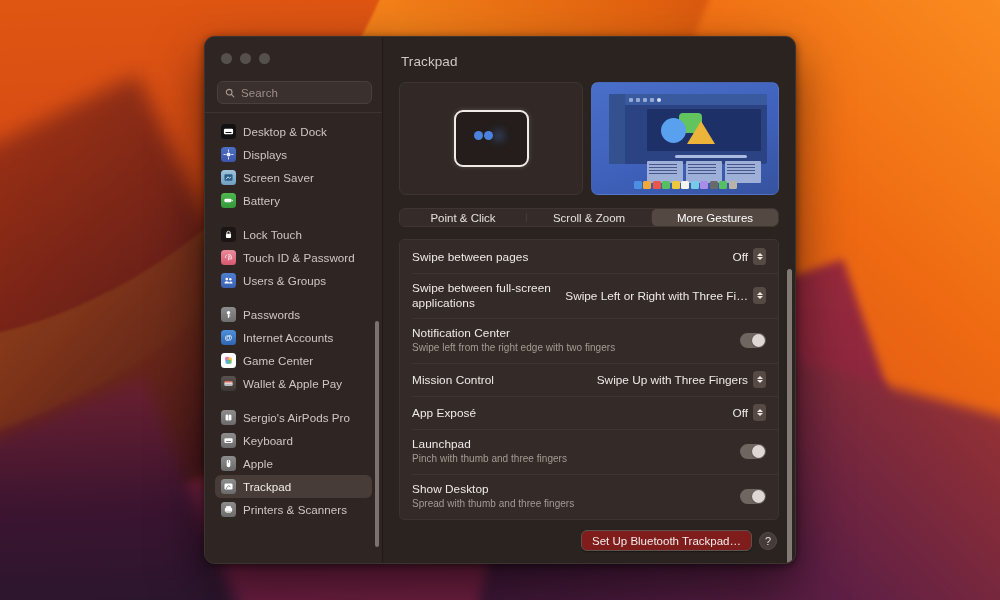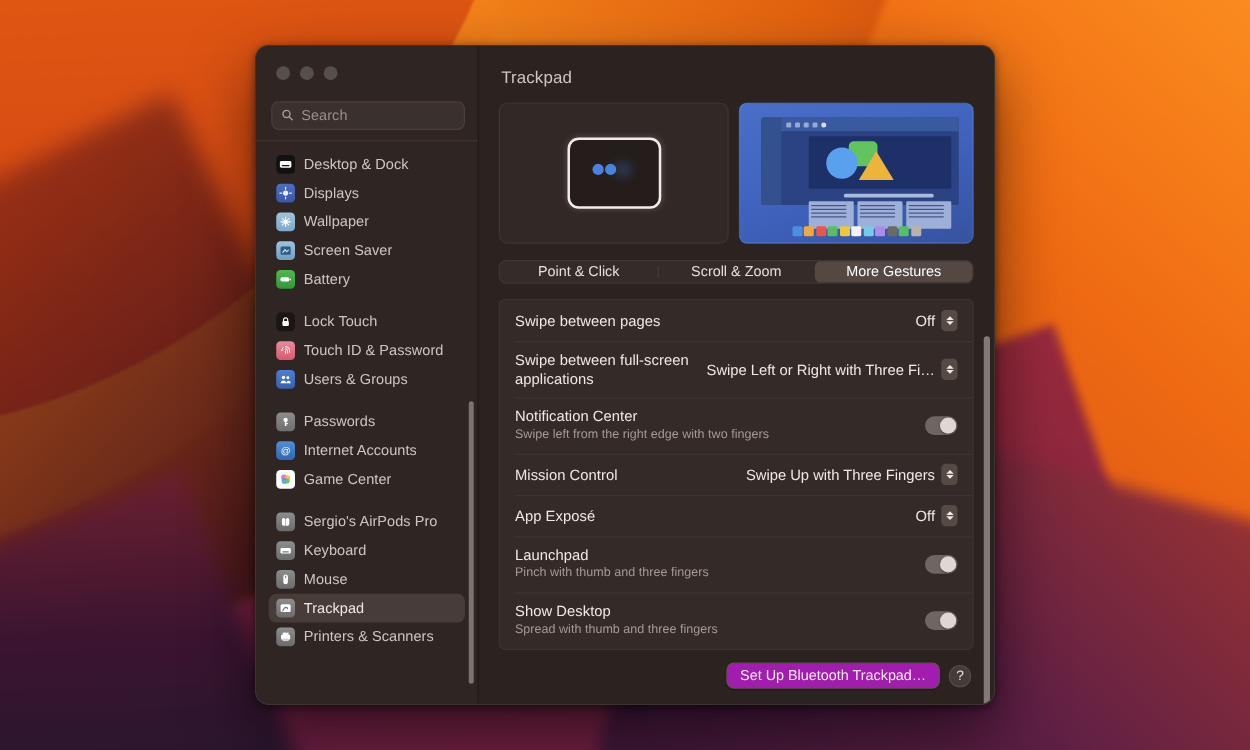--- a/index.html
+++ b/index.html
@@ -275,21 +275,21 @@
   .row.popup-two .row-left { max-width:150px; }
   .row.popup-two .row-title { white-space:normal; line-height:1.25; }
   .popup-value.truncate { max-width:184px; overflow:hidden; text-overflow:ellipsis; }
 
   
   #footer {
     display:flex; align-items:center; justify-content:flex-end; gap:7px;
     padding:10px 18px 12px 16px;
   }
   #bt-button {
-    background:#a21caf; color:#f2ecea; font-size:11.5px;
+    background:#7f1d1d; color:#f2ecea; font-size:11.5px;
     border:0.5px solid #5e524e; border-radius:6px;
     padding:3.5px 10px; white-space:nowrap;
     box-shadow:0 .5px 1px rgba(0,0,0,.35);
   }
   #help-button {
     width:18px; height:18px; border-radius:50%;
     background:#453b38; border:0.5px solid #554945;
     color:#e6dfdc; font-size:11px; display:flex; align-items:center; justify-content:center;
   }
   #content-scrollbar {
@@ -353,34 +353,20 @@
                     <line x1="6" y1="1" x2="6" y2="2.6"></line>
                     <line x1="6" y1="9.4" x2="6" y2="11"></line>
                     <line x1="1" y1="6" x2="2.6" y2="6"></line>
                     <line x1="9.4" y1="6" x2="11" y2="6"></line>
                   </g>
                 </svg>
             </span>
             <span class="nav-label">Displays</span>
           </div>
           <div class="nav-item">
-            <span class="ic ic-wallpaper">
-              <svg width="11" height="11" viewBox="0 0 12 12">
-                  <circle cx="6" cy="6" r="1.6" fill="#fff"></circle>
-                  <g stroke="#fff" stroke-width=".9">
-                    <line x1="6" y1="1.6" x2="6" y2="10.4"></line>
-                    <line x1="1.6" y1="6" x2="10.4" y2="6"></line>
-                    <line x1="2.9" y1="2.9" x2="9.1" y2="9.1"></line>
-                    <line x1="9.1" y1="2.9" x2="2.9" y2="9.1"></line>
-                  </g>
-                </svg>
-            </span>
-            <span class="nav-label">Wallpaper</span>
-          </div>
-          <div class="nav-item">
             <span class="ic ic-screensaver">
               <svg width="11" height="11" viewBox="0 0 12 12">
                   <rect x="1.6" y="2.4" width="8.8" height="7.2" rx="1.2" fill="#2d5d85"></rect>
                   <path d="M3.6 7.6 L5.4 5.2 L7 7 L8.4 5.6" stroke="#cfe6f7" stroke-width="1" fill="none" stroke-linecap="round"></path>
                 </svg>
             </span>
             <span class="nav-label">Screen Saver</span>
           </div>
           <div class="nav-item">
             <span class="ic ic-battery">
@@ -456,20 +442,30 @@
             <span class="ic ic-gamecenter">
               <svg width="11" height="11" viewBox="0 0 12 12">
                 <circle cx="4.6" cy="4.3" r="2.5" fill="#f06ab0" opacity=".95"></circle>
                 <circle cx="7.5" cy="4.9" r="2.5" fill="#f7b93e" opacity=".9"></circle>
                 <circle cx="5" cy="7.4" r="2.5" fill="#4aa3e8" opacity=".9"></circle>
                 <circle cx="7.4" cy="7.5" r="2.2" fill="#5fc16a" opacity=".9"></circle>
               </svg>
             </span>
             <span class="nav-label">Game Center</span>
           </div>
+          <div class="nav-item">
+            <span class="ic ic-wallet">
+              <svg width="11" height="11" viewBox="0 0 12 12">
+                  <rect x="1.5" y="4.4" width="9" height="4" rx="1" fill="#e8e2dd"></rect>
+                  <rect x="1.5" y="3.4" width="9" height="1.6" rx=".8" fill="#e06b5a"></rect>
+                  <rect x="1.5" y="6.4" width="9" height=".9" fill="#9aa6c2"></rect>
+                </svg>
+            </span>
+            <span class="nav-label">Wallet &amp; Apple Pay</span>
+          </div>
         </div>
 
         <div class="nav-gap"></div>
 
         <div class="nav-group">
           <div class="nav-item">
             <span class="ic ic-airpods">
               <svg width="11" height="11" viewBox="0 0 12 12">
                   <path d="M4.3 2.6a1.5 1.5 0 0 1 1.5 1.5v5.3H4.3A1.5 1.5 0 0 1 2.8 7.9V4.1a1.5 1.5 0 0 1 1.5-1.5z" fill="#fff"></path>
                   <path d="M7.7 2.6a1.5 1.5 0 0 1 1.5 1.5v3.8a1.5 1.5 0 0 1-1.5 1.5H6.2V4.1a1.5 1.5 0 0 1 1.5-1.5z" fill="#fff"></path>
@@ -486,21 +482,21 @@
             </span>
             <span class="nav-label">Keyboard</span>
           </div>
           <div class="nav-item">
             <span class="ic ic-mouse">
               <svg width="11" height="11" viewBox="0 0 12 12">
                   <rect x="4" y="1.8" width="4" height="8.4" rx="2" fill="#fff"></rect>
                   <line x1="6" y1="3.1" x2="6" y2="4.6" stroke="#7a7a7a" stroke-width=".9" stroke-linecap="round"></line>
                 </svg>
             </span>
-            <span class="nav-label">Mouse</span>
+            <span class="nav-label">Apple</span>
           </div>
           <div class="nav-item selected">
             <span class="ic ic-trackpad">
               <svg width="11" height="11" viewBox="0 0 12 12">
                   <rect x="1.6" y="2.6" width="8.8" height="6.8" rx="1.4" fill="#fff"></rect>
                   <path d="M3.6 8.4c.6-2 1.6-3 2.8-3 .8 0 1.3.4 1.3 1" stroke="#7a7a7a" stroke-width="1" fill="none" stroke-linecap="round"></path>
                 </svg>
             </span>
             <span class="nav-label">Trackpad</span>
           </div>

